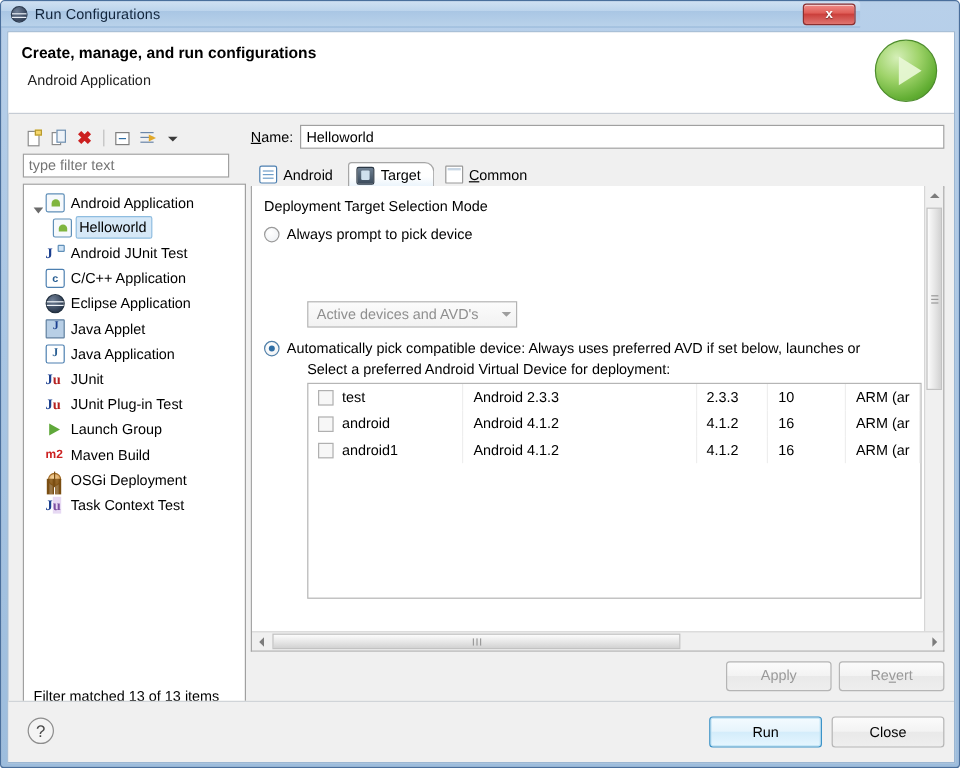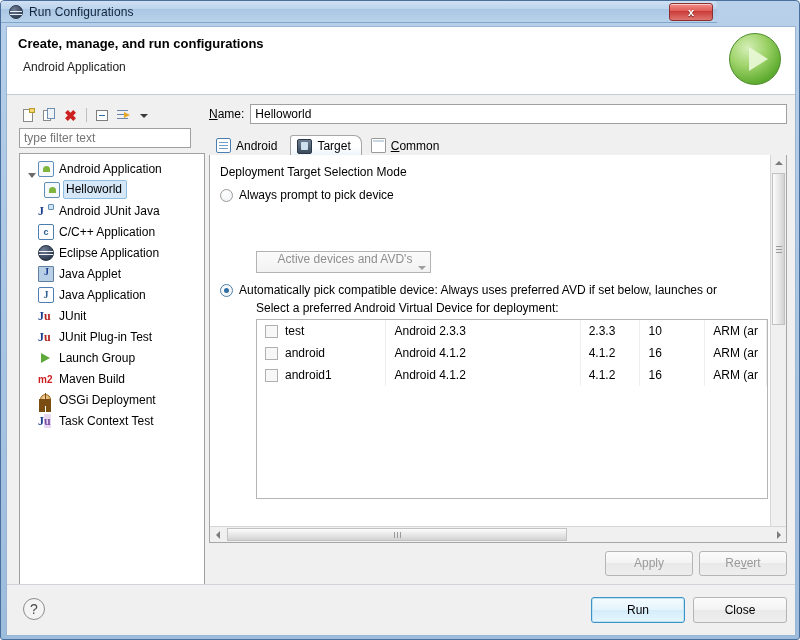--- a/index.html
+++ b/index.html
@@ -606,21 +606,20 @@
     left: 46px; top: 96px;
     width: 175px; height: 22px;
     box-sizing: border-box;
     border: 1px solid #b3b3b3;
     background: linear-gradient(to bottom, #fbfbfb, #f2f2f2);
     display: flex;
     align-items: center;
     padding: 0 4px 0 7px;
     font-size: 12px;
     color: #8f8f8f;
-    flex-direction: column;
   }
   .combo-arrow {
     margin-left: auto;
     width: 0; height: 0;
     border-left: 4px solid transparent;
     border-right: 4px solid transparent;
     border-top: 4px solid #9e9e9e;
   }
   .sub-label {
     position: absolute;
@@ -894,21 +893,21 @@
           </div>
 
           <div class="tree-row child">
             <span class="t-ico ic-android"></span>
             <span class="tlabel sel-label">Helloworld</span>
           </div>
 
           <div class="tree-row">
             <span class="twisty blank"></span>
             <span class="t-ico ic-ajunit">J</span>
-            <span class="tlabel">Android JUnit Java</span>
+            <span class="tlabel">Android JUnit Test</span>
           </div>
 
           <div class="tree-row">
             <span class="twisty blank"></span>
             <span class="t-ico ic-cpp">c</span>
             <span class="tlabel">C/C++ Application</span>
           </div>
 
           <div class="tree-row">
             <span class="twisty blank"></span>
@@ -959,20 +958,21 @@
           </div>
 
           <div class="tree-row">
             <span class="twisty blank"></span>
             <span class="t-ico ic-task">J<span class="u">u</span></span>
             <span class="tlabel">Task Context Test</span>
           </div>
 
         </div>
 
+        <div class="filter-status">Filter matched 13 of 13 items</div>
       </div>
     </div>
 
     <div class="right-panel">
 
       <div class="name-row">
         <span class="name-label"><u>N</u>ame:</span>
         <input class="name-input" type="text" value="Helloworld" style="">
       </div>
 

